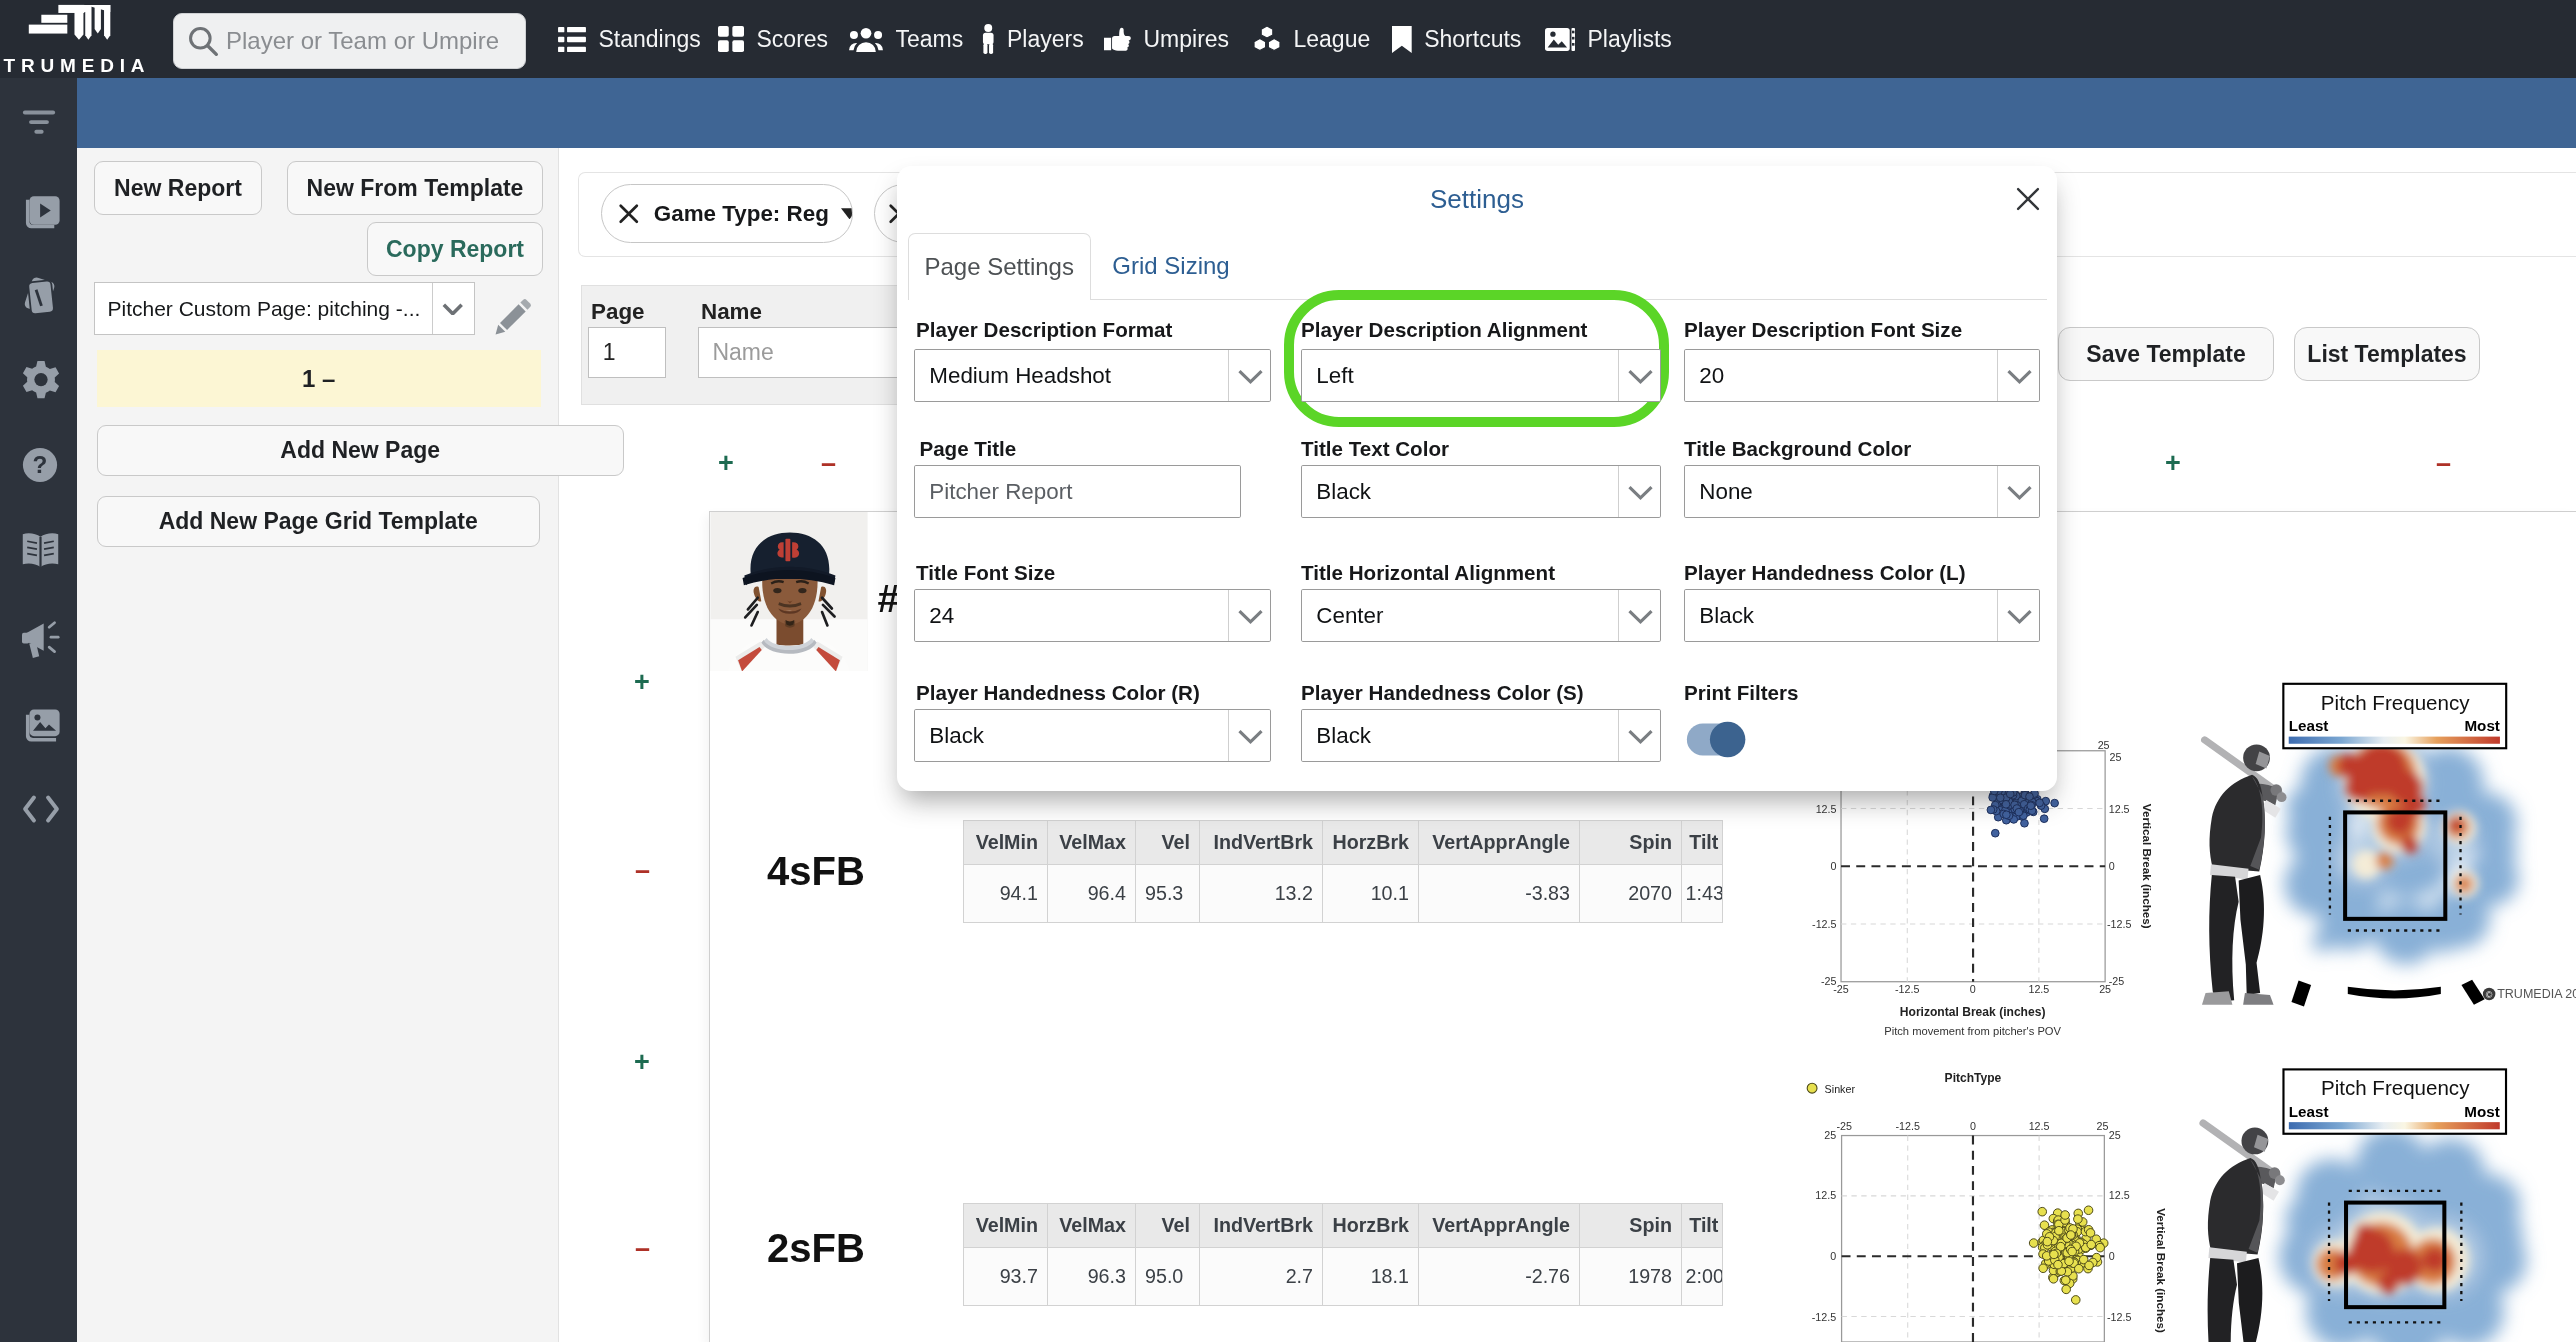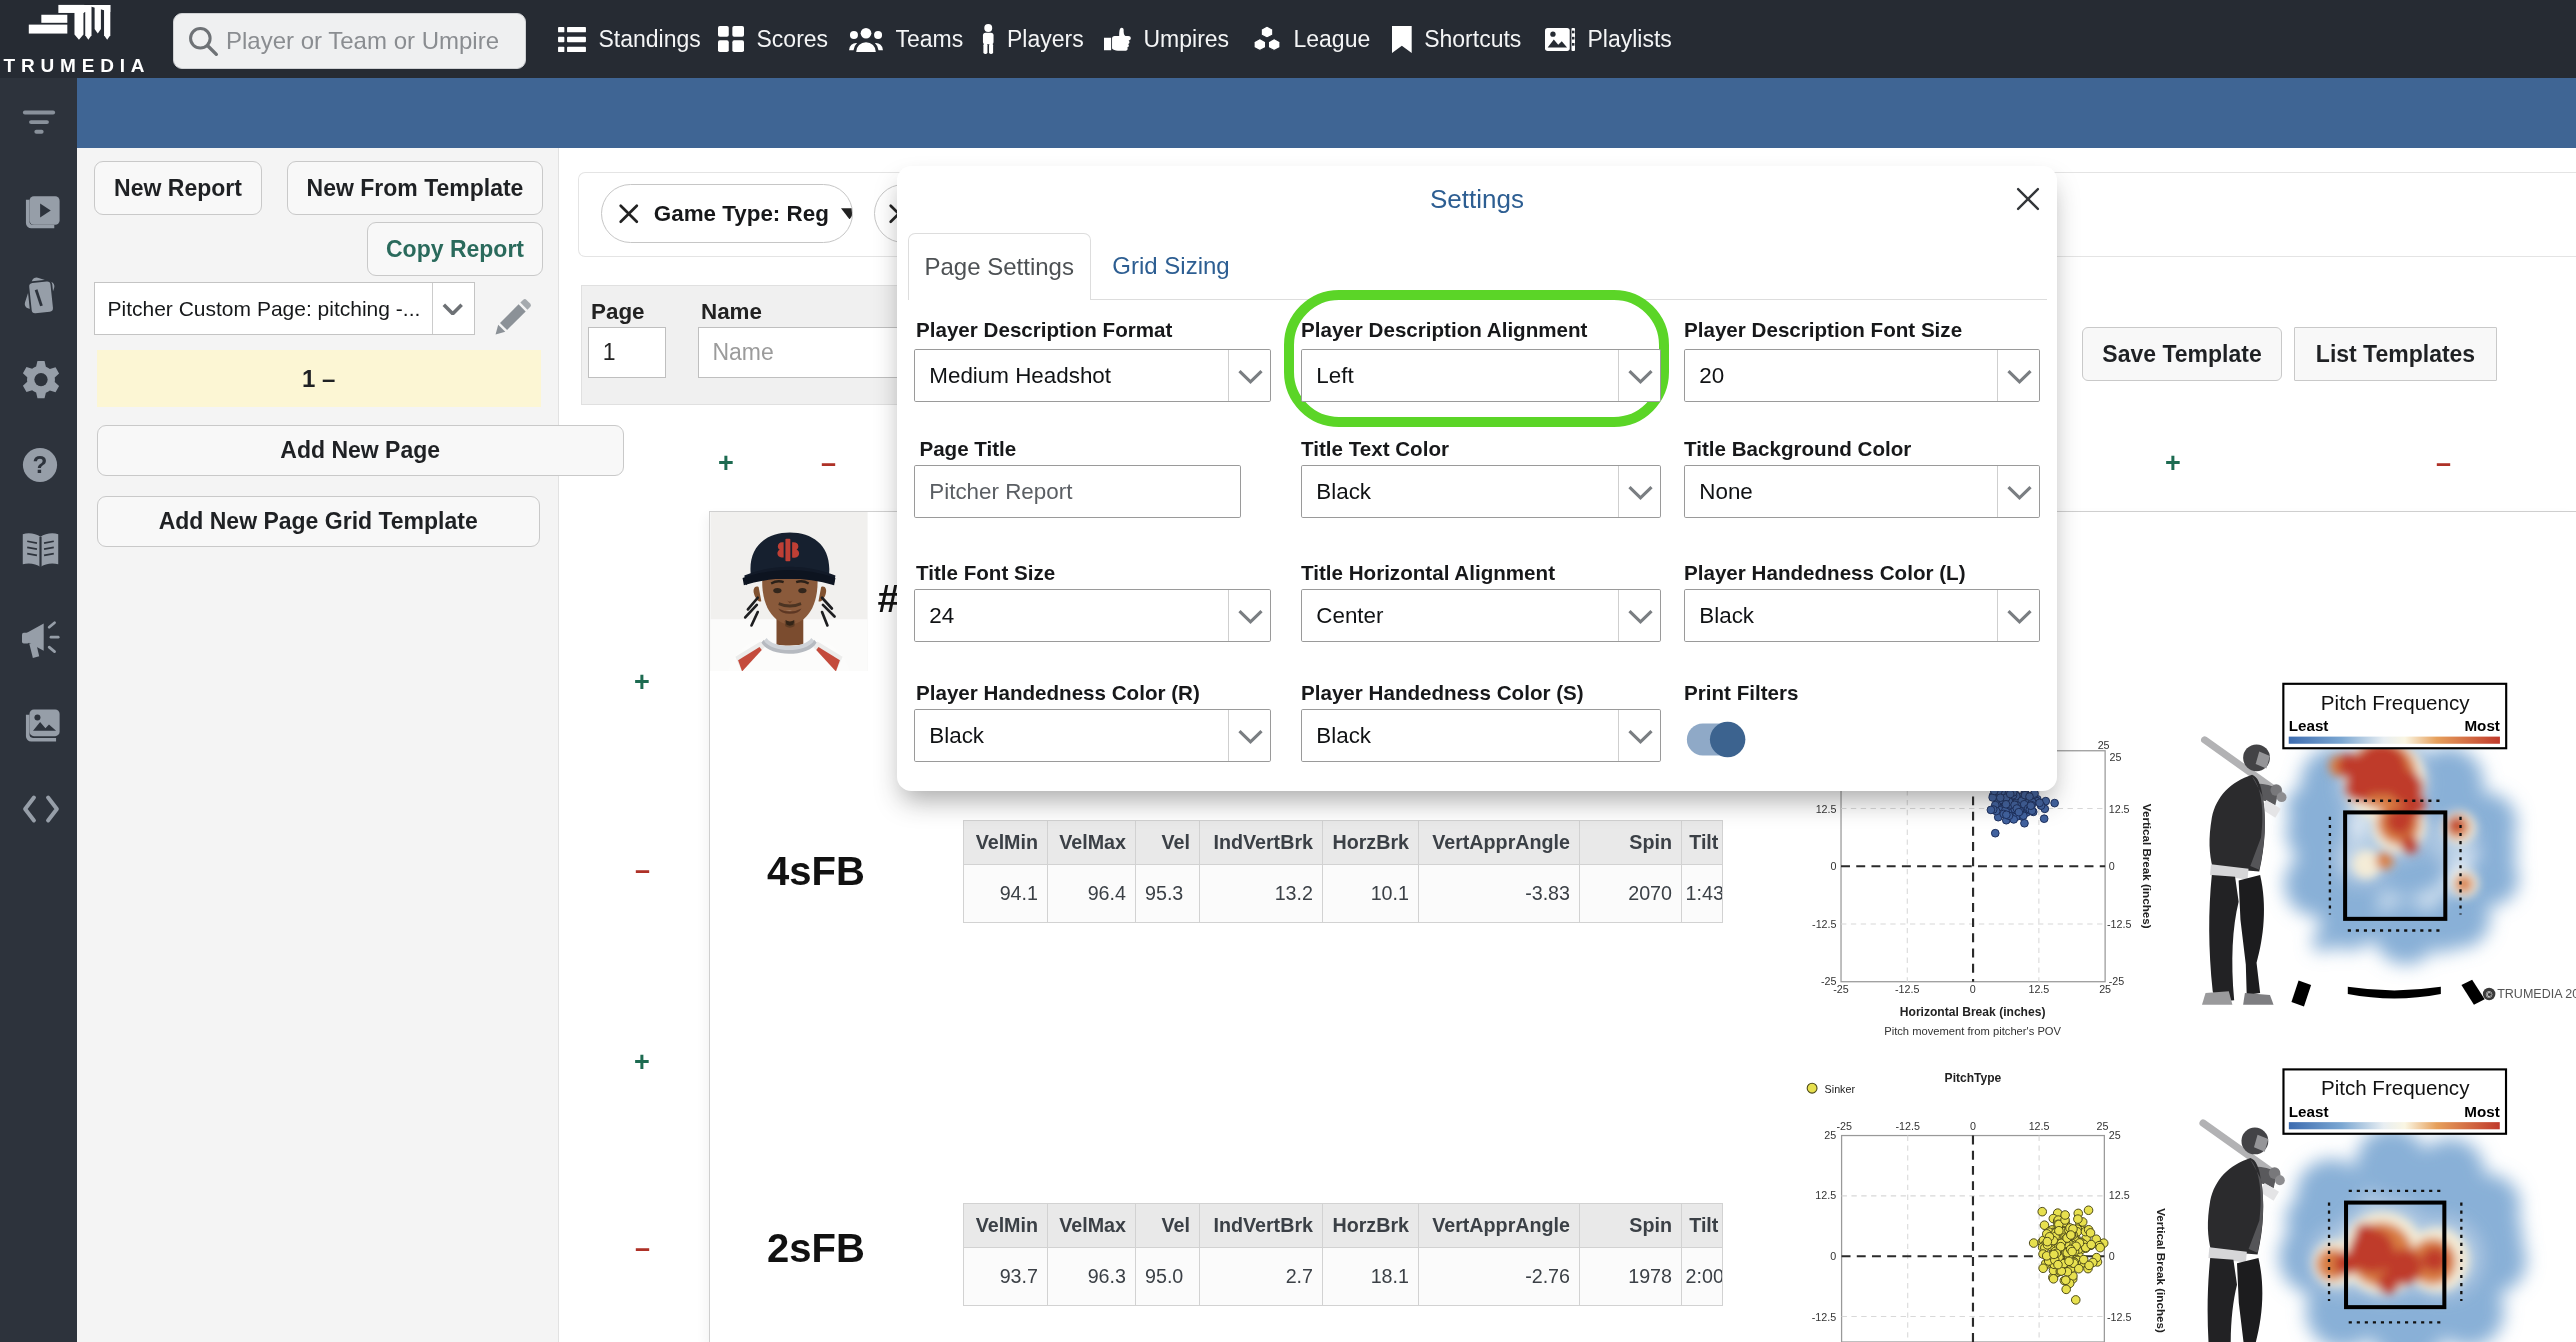--- a/index.html
+++ b/index.html
@@ -257,22 +257,22 @@
         <line x1="21" y1="3" x2="3" y2="21"></line>
       </g>
     </svg>
 </div>
 <div class="pgpanel">
   <div class="pglabel" style="left:9px;">Page</div>
   <div class="pginput" style="left:6.3px;width:78px;">1</div>
   <div class="pglabel" style="left:119px;">Name</div>
   <div class="pginput" style="left:116px;width:985px;color:#9b9b9b;">Name</div>
 </div>
-<div class="btn" style="left:2058px;top:327px;width:200px;height:54px;border-radius:6px;margin-left:24px;">Save Template</div>
-<div class="btn" style="left:2294px;top:327px;width:203px;height:54px;border-radius:1px;">List Templates</div>
+<div class="btn" style="left:2058px;top:327px;width:216px;height:54px;border-radius:12px;">Save Template</div>
+<div class="btn" style="left:2294px;top:327px;width:186px;height:54px;border-radius:13px;">List Templates</div>
 <div class="plus" style="left:718px;top:448px;">+</div>
 <div class="minus" style="left:821px;top:448px;">–</div>
 <div class="plus" style="left:2165px;top:448px;">+</div>
 <div class="minus" style="left:2436px;top:448px;">–</div>
 <div class="plus" style="left:634px;top:667px;">+</div>
 <div class="minus" style="left:635px;top:855px;">–</div>
 <div class="plus" style="left:634px;top:1047px;">+</div>
 <div class="minus" style="left:635px;top:1233px;">–</div>
 <div class="page-sheet"></div>
 <svg class="abs" style="left:710px;top:512px" width="158" height="159" viewBox="0 0 176 178">

